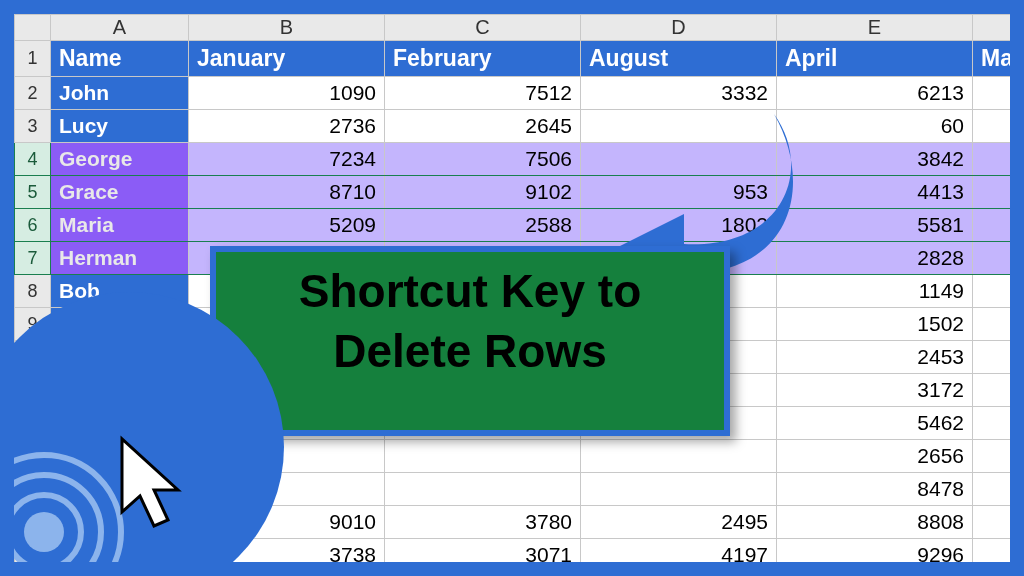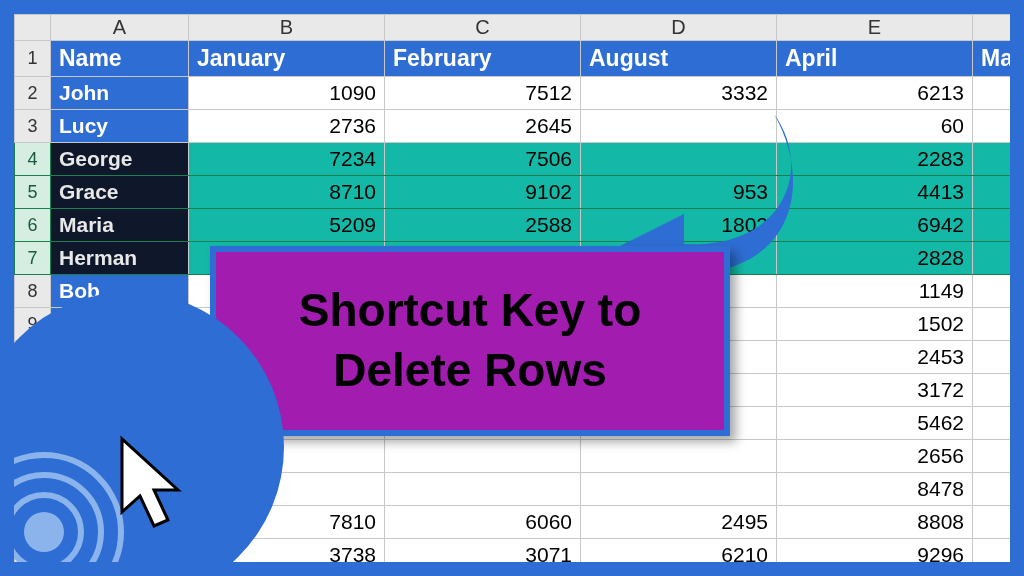--- a/index.html
+++ b/index.html
@@ -48,46 +48,45 @@
     text-align: right;
     height: 30px;
     background: #fff;
   }
   td.name {
     text-align: left;
     background: #2e6dd3;
     color: #fff;
     font-weight: bold;
   }
-  .sel-row td { background: #14b8a6; }
+  .sel-row td { background: #c4b5fd; }
   .sel-row td.name {
-    background: #0f172a;
+    background: #8b5cf6;
     color: #e8e8e8;
     border-top: 1px solid #1a7f4f;
     border-bottom: 1px solid #1a7f4f;
   }
   .sel-row td { border-top: 1px solid #1a7f4f; border-bottom: 1px solid #1a7f4f; }
   .hdr td {
     background: #2e6dd3;
     color: #fff;
     font-weight: bold;
     text-align: left;
     font-size: 23px;
   }
   .callout {
     position: absolute;
     left: 196px;
     top: 232px;
     width: 520px;
     height: 190px;
-    background: #a21caf;
+    background: #15803d;
     border: 6px solid #2e6dd3;
     box-shadow: 6px 6px 10px rgba(0,0,0,0.35);
     display: flex;
-    align-items: center;
     justify-content: center;
     font-size: 46px;
     font-weight: 600;
     text-align: center;
     padding: 10px;
     line-height: 1.3;
   }
   .arrow {
     position: absolute;
     left: 550px;
@@ -174,39 +173,39 @@
         <td></td>
         <td>60</td>
         <td></td>
       </tr>
       <tr class="sel-row">
         <th class="row-head">4</th>
         <td class="name">George</td>
         <td>7234</td>
         <td>7506</td>
         <td></td>
-        <td>2283</td>
+        <td>3842</td>
         <td></td>
       </tr>
       <tr class="sel-row">
         <th class="row-head">5</th>
         <td class="name">Grace</td>
         <td>8710</td>
         <td>9102</td>
         <td>953</td>
         <td>4413</td>
         <td></td>
       </tr>
       <tr class="sel-row">
         <th class="row-head">6</th>
         <td class="name">Maria</td>
         <td>5209</td>
         <td>2588</td>
         <td>1802</td>
-        <td>6942</td>
+        <td>5581</td>
         <td></td>
       </tr>
       <tr class="sel-row">
         <th class="row-head">7</th>
         <td class="name">Herman</td>
         <td></td>
         <td></td>
         <td></td>
         <td>2828</td>
         <td></td>
@@ -270,32 +269,32 @@
         <td></td>
         <td></td>
         <td></td>
         <td></td>
         <td>8478</td>
         <td></td>
       </tr>
       <tr>
         <th class="row-head"></th>
         <td></td>
-        <td>7810</td>
-        <td>6060</td>
+        <td>9010</td>
+        <td>3780</td>
         <td>2495</td>
         <td>8808</td>
         <td></td>
       </tr>
       <tr>
         <th class="row-head"></th>
         <td></td>
         <td>3738</td>
         <td>3071</td>
-        <td>6210</td>
+        <td>4197</td>
         <td>9296</td>
         <td></td>
       </tr>
       <tr>
         <th class="row-head"></th>
         <td></td>
         <td>4157</td>
         <td>1401</td>
         <td>1341</td>
         <td>3565</td>

